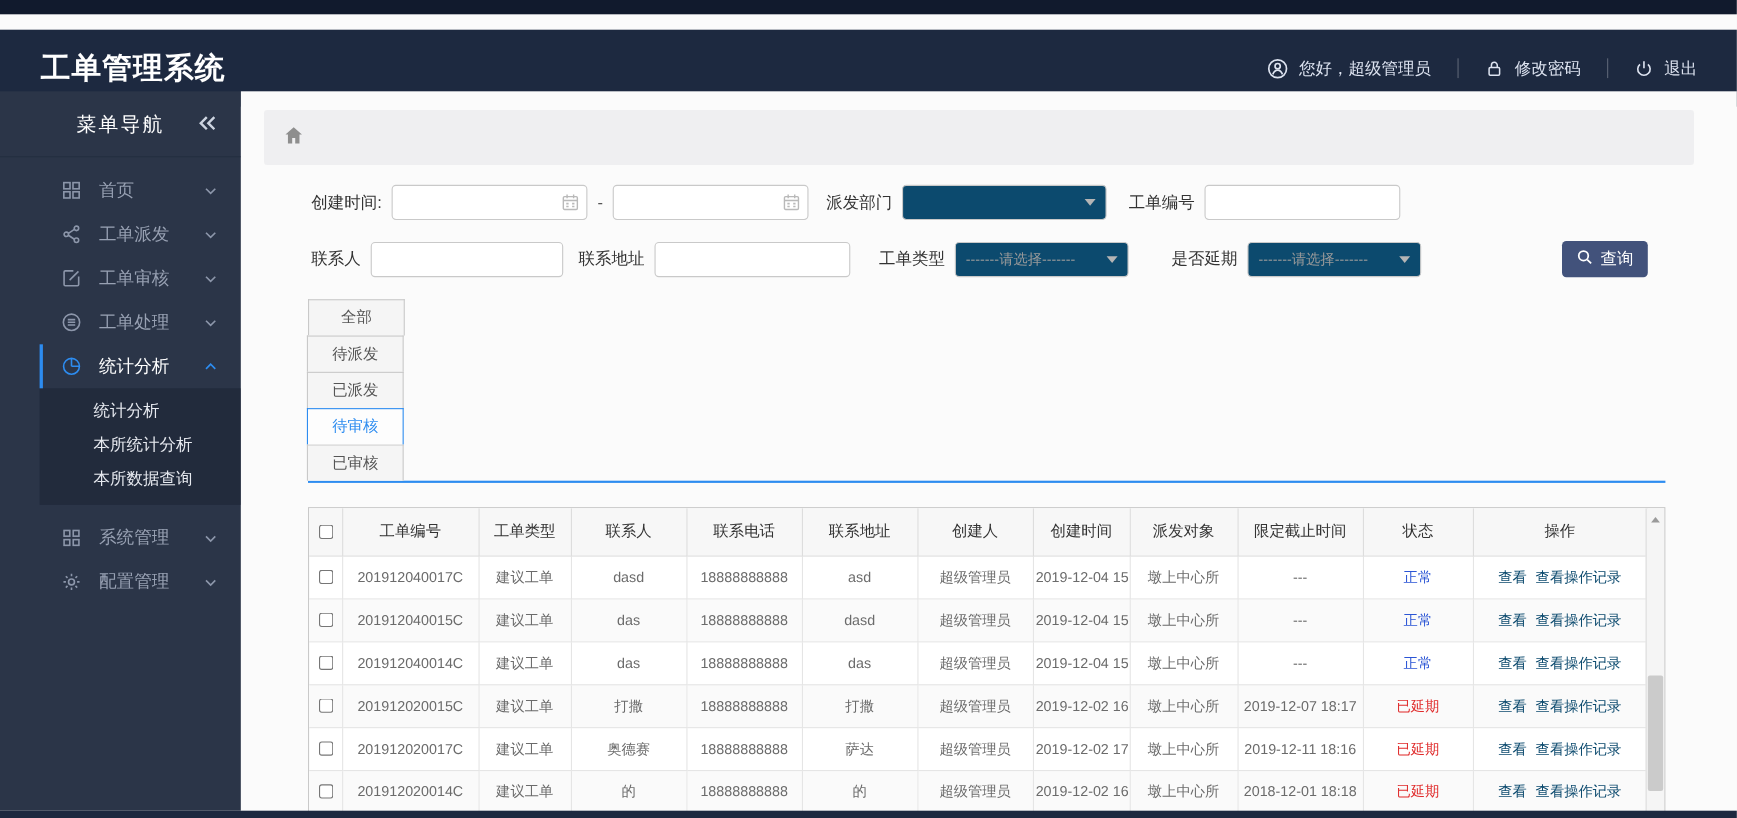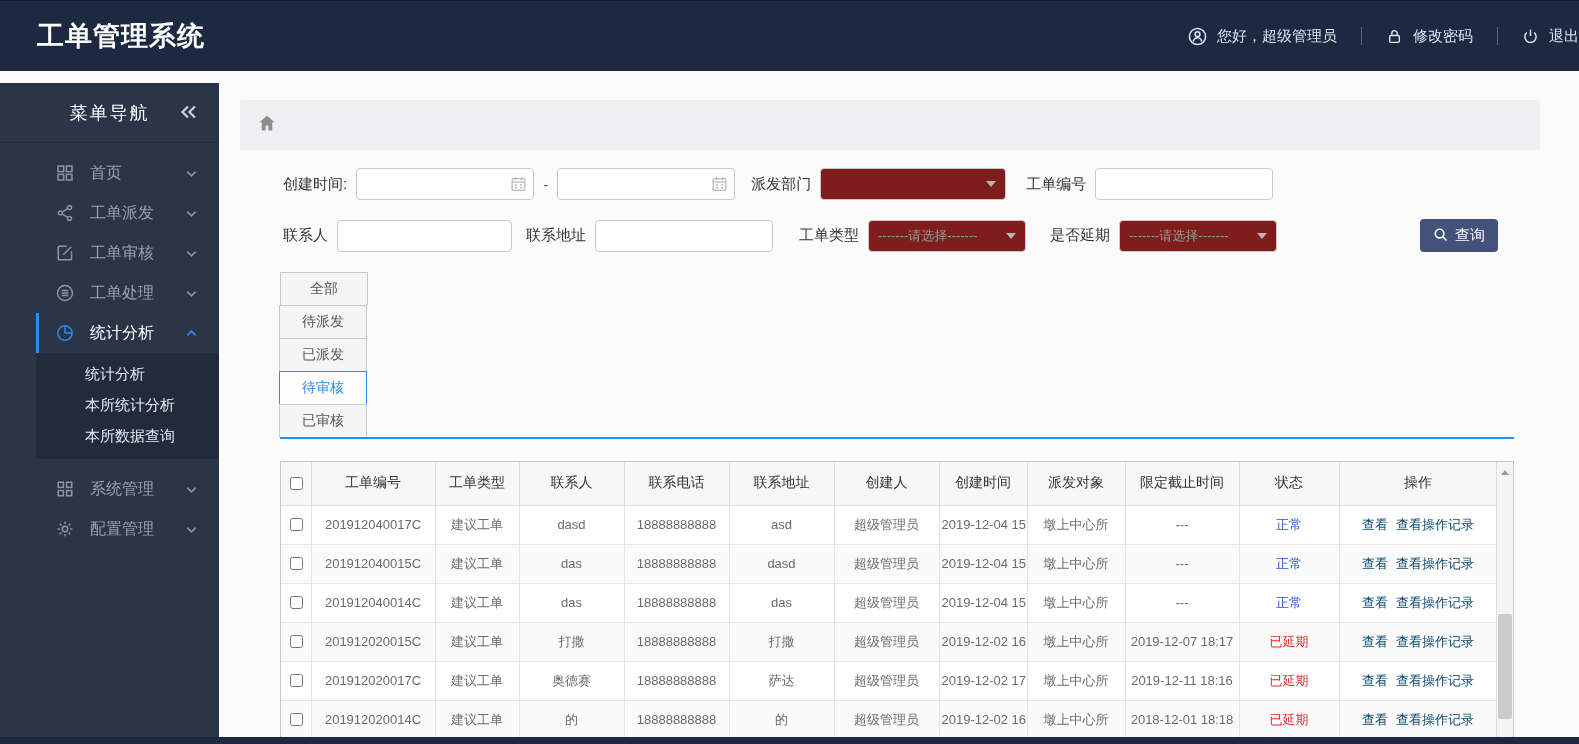--- a/index.html
+++ b/index.html
@@ -3,24 +3,24 @@
 <meta charset="utf-8">
 <style>
   * { box-sizing: border-box; }
   body { margin: 0; background: #e8e8e8; }
   .screen {
     position: relative; width: 1579px; height: 744px; overflow: hidden;
     font-family: "Liberation Sans", "DejaVu Sans", sans-serif; background: #fbfbfb;
   }
   
   .top-strip { position: absolute; top: 0; left: 0; right: 0; height: 13px; background: #111a2d; }
-  .topbar { position: absolute; top: 1px; left: 0; right: 0; height: 70px; background: #1d2940;
+  .topbar { position: absolute; top: 27px; left: 0; right: 0; height: 70px; background: #1d2940;
     display: flex; align-items: center; justify-content: space-between; }
   .app-title { margin: 0 0 0 37px; color: #fff; font-size: 27px; font-weight: bold; letter-spacing: 1px; }
-  .topbar-right { display: flex; align-items: center; color: #dde3f0; font-size: 15px; }
+  .topbar-right { display: flex; align-items: center; margin-right: 36px; color: #dde3f0; font-size: 15px; }
   .tb-item { display: flex; align-items: center; gap: 10px; cursor: pointer; white-space: nowrap; }
   .tb-item svg { display: block; }
   .tb-sep { width: 1px; height: 18px; background: rgba(255,255,255,.28); margin: 0 24px; }
   
   .sidebar { position: absolute; top: 83px; left: 0; bottom: 7px; width: 219px; background: #2b3548; color: #98a1b3; }
   .menu-head { height: 60px; display: flex; align-items: center; justify-content: center; position: relative;
     color: #fff; font-size: 18px; font-weight: normal; letter-spacing: 2px; border-bottom: 1px solid #242e40; }
   .collapse-btn { position: absolute; right: 20px; top: 18px; color: #cdd4e0; cursor: pointer; }
   .menu { padding-top: 10px; margin-left: 36px; }
   .side-item { height: 40px; display: flex; align-items: center; padding: 0 20px; cursor: pointer;
@@ -41,21 +41,21 @@
   .frow { display: flex; align-items: center; }
   .frow1 { margin-top: 18px; }
   .frow2 { margin-top: 19px; }
   .flabel { margin-right: 9px; white-space: nowrap; }
   .date-wrap { position: relative; width: 178px; }
   .date-wrap input { width: 178px; height: 32px; border: 1px solid #c9c9c9; border-radius: 4px; background: #fff; padding: 0 30px 0 8px; font-size: 13px; }
   .cal-icon { position: absolute; right: 7px; top: 7px; color: #b9b9b9; }
   .range-dash { margin: 0 9px; color: #555; }
   .text-input { height: 32px; border: 1px solid #c9c9c9; border-radius: 4px; background: #fff; padding: 0 8px; font-size: 13px; }
   .f-select { display: flex; align-items: center; justify-content: space-between; padding: 0 9px;
-    color: #9a9a9a; font-size: 13px; height: 32px; border: 1px solid #c9c9c9; border-radius: 4px; background: #7f1d1d; cursor: pointer; }
+    color: #9a9a9a; font-size: 13px; height: 32px; border: 1px solid #c9c9c9; border-radius: 4px; background: #0c4a6e; cursor: pointer; }
   .sel-chev { width: 0; height: 0; border-left: 5px solid transparent; border-right: 5px solid transparent; border-top: 6px solid #b5b5b5; }
   .search-btn { margin-left: auto; margin-right: 16px; width: 78px; height: 33px; background: #42527b; color: #fff;
     border: none; border-radius: 4px; font-size: 15px; display: flex; align-items: center; justify-content: center; gap: 7px; cursor: pointer; }
   
   .tabs { display: flex; margin: 20px 0 0 61px; width: 1234px; border-bottom: 2px solid #2d8cf0; flex-direction: column; }
   .tab { width: 88px; height: 33px; line-height: 31px; text-align: center; font-size: 14px; color: #555;
     background: #f5f5f5; border: 1px solid #c9c9c9; border-bottom: none; margin-left: -1px; cursor: pointer; }
   .tab:first-child { margin-left: 0; }
   .tab.active { background: #fdfdfd; color: #2d8cf0; border-color: #2d8cf0; position: relative; z-index: 1; }
   
@@ -294,21 +294,21 @@
       <div class="frow frow2">
         <span class="flabel">联系人</span>
         <input class="text-input" style="width: 175px;" type="text">
         <span class="flabel" style="margin-left:14px">联系地址</span>
         <input class="text-input" style="width: 178px;" type="text">
         <span class="flabel" style="margin-left:26px">工单类型</span>
         <div class="f-select" style="width:158px">
           <span>-------请选择-------</span>
           <span class="sel-chev"></span>
         </div>
-        <span class="flabel" style="margin-left:24px">是否延期</span>
+        <span class="flabel" style="margin-left:39px">是否延期</span>
         <div class="f-select" style="width:158px">
           <span>-------请选择-------</span>
           <span class="sel-chev"></span>
         </div>
         <button class="search-btn">
           <span><svg width="15" height="15" viewBox="0 0 16 16" fill="none" stroke="#fff" stroke-width="1.7">
                 <circle cx="7" cy="7" r="4.6"></circle>
                 <path d="M10.6 10.6 14.4 14.4"></path>
               </svg></span>
           <span>查询</span>

